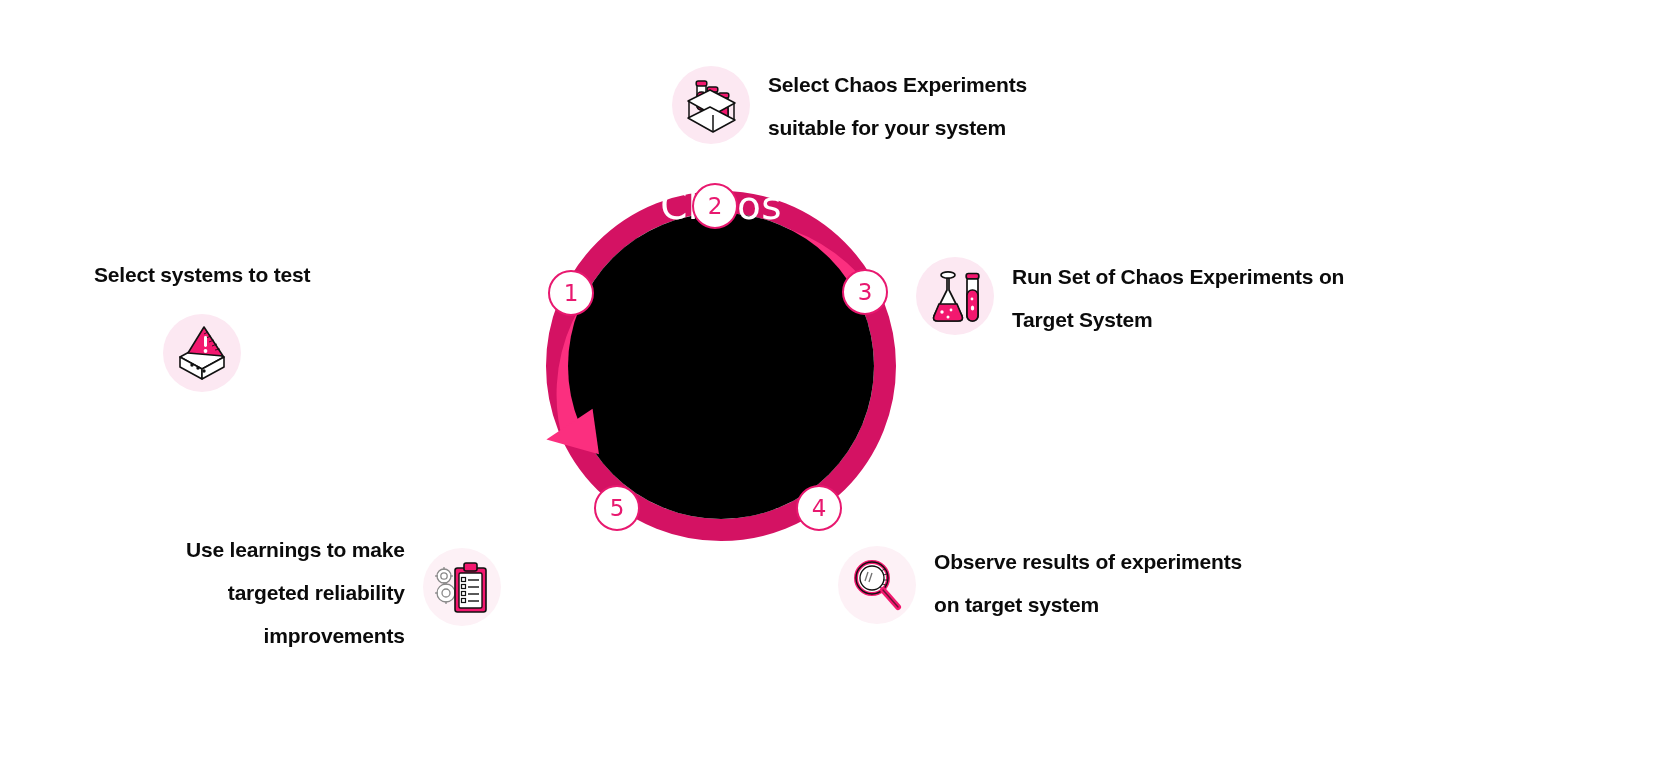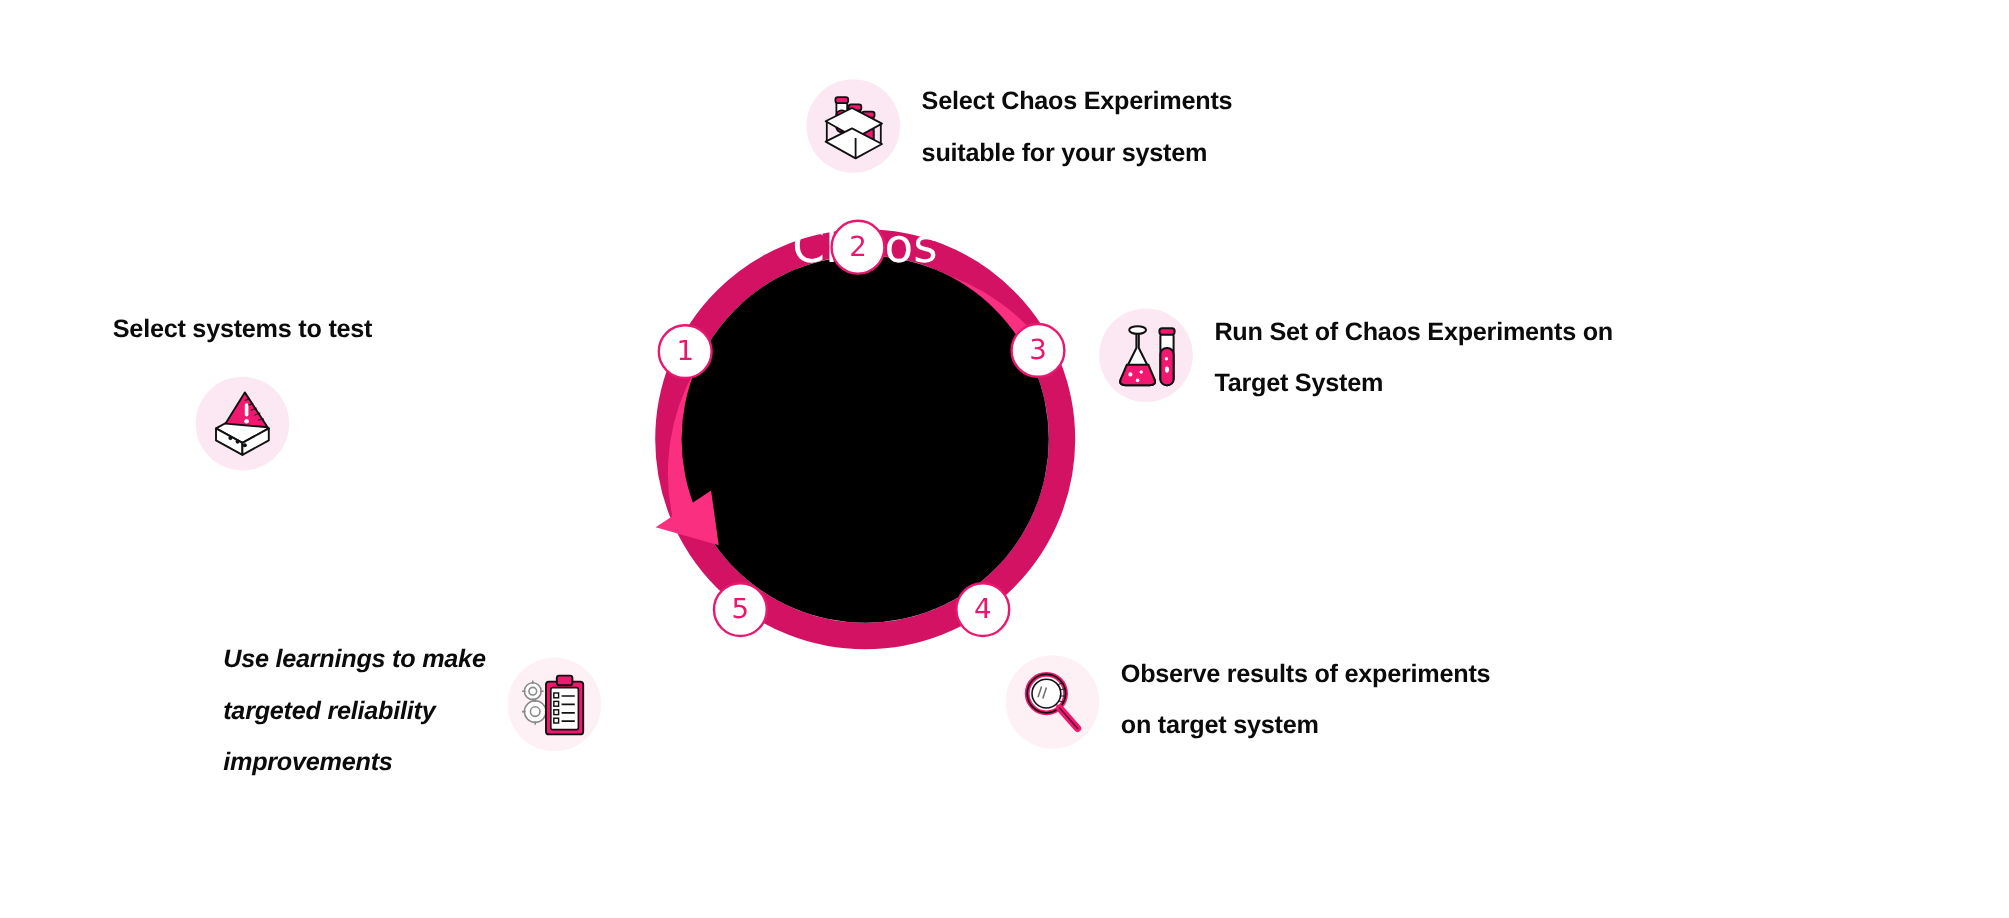--- a/index.html
+++ b/index.html
@@ -105,21 +105,21 @@
   .icon-bubble svg { display: block; }
 
   .item-text {
     font-size: 21px;
     line-height: 43px;
     font-weight: 700;
     color: #0b0b0b;
     letter-spacing: -0.2px;
     white-space: pre-line;
   }
-  .item-text.align-right { text-align: left; font-style: italic; }
+  .item-text.align-right { text-align: right; }
 
   
   #item-1 { left: 94px;  top: 253px; }
   #item-2 { left: 672px; top: 60px;  align-items: flex-start; }
   #item-2 .icon-bubble { margin-top: 6px; }
   #item-2 .item-text { padding-top: 3px; }
   #item-3 { left: 916px; top: 252px; align-items: flex-start; }
   #item-3 .icon-bubble { margin-top: 5px; }
   #item-3 .item-text { padding-top: 3px; }
   #item-4 { left: 838px; top: 537px; align-items: center; }

